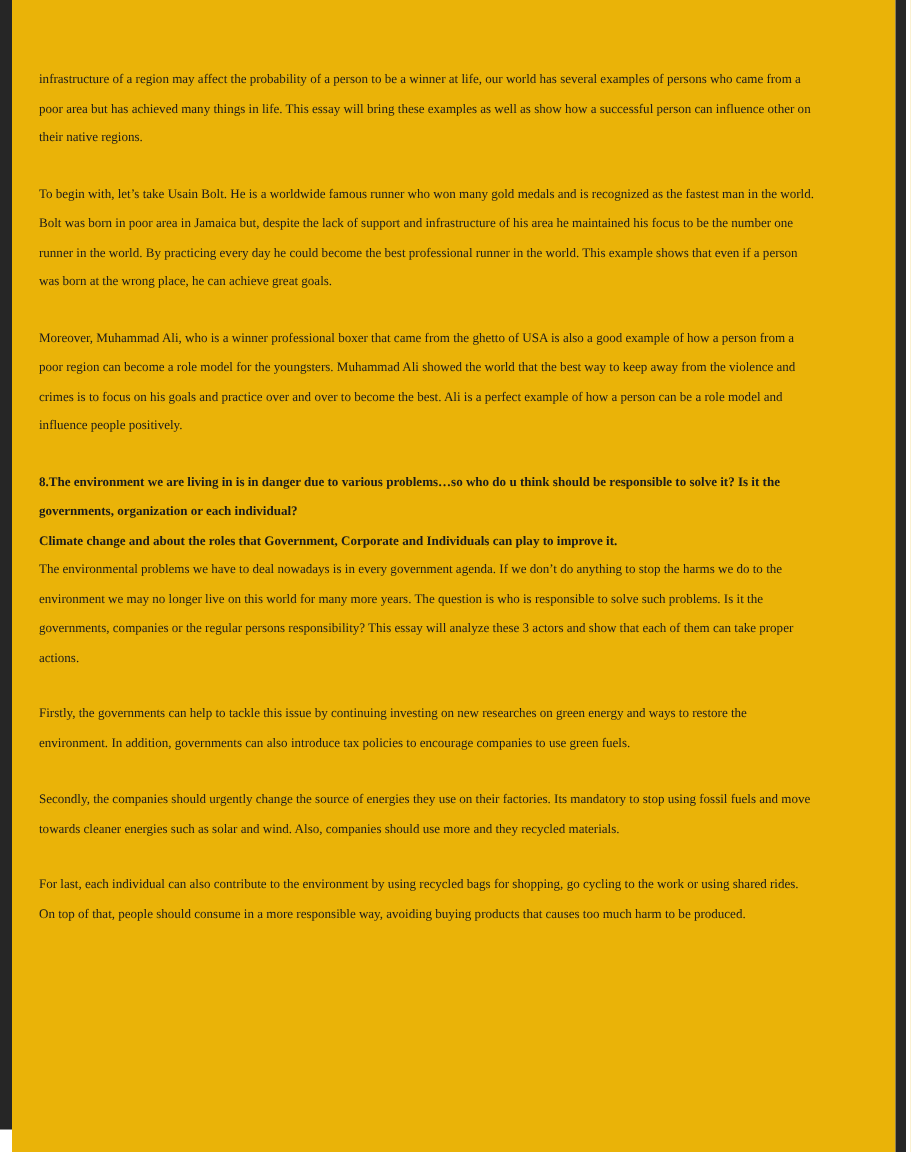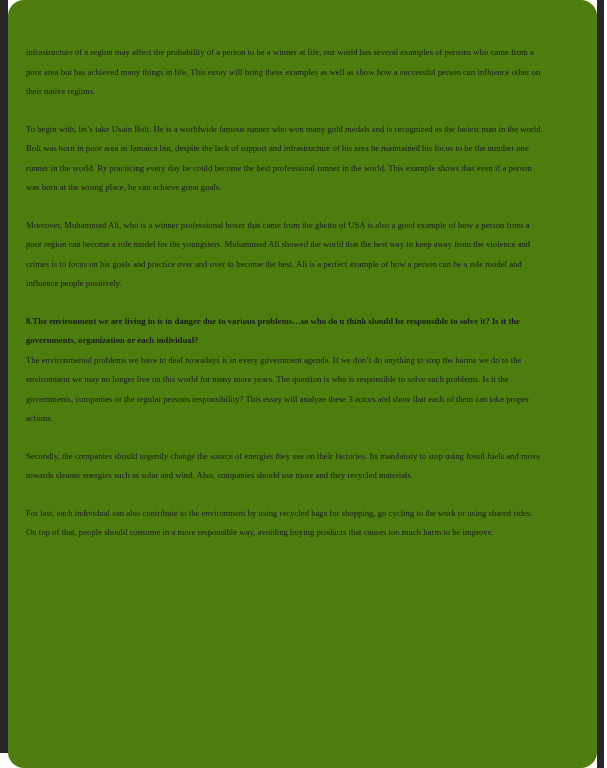--- a/index.html
+++ b/index.html
@@ -29,22 +29,21 @@
     left: 597px;
     width: 7px;
     height: 768px;
   }
   .page {
     position: absolute;
     left: 8px;
     top: 0;
     width: 589px;
     height: 768px;
-    background: #4d7c0f;
-    border-radius: 16px;
+    background: #eab308;
   }
   .content {
     position: absolute;
     left: 18px;            
     top: 43px;
     width: 517px;
     color: #1b1b1b;
     font-size: 8.7px;
     line-height: 19.5px;
     text-align: left;
@@ -69,27 +68,29 @@
 
       <p class="para">infrastructure of a region may affect the probability of a person to be a winner at life, our world has several examples of persons who came from a poor area but has achieved many things in life. This essay will bring these examples as well as show how a successful person can influence other on their native regions.</p>
 
       <p class="para">To begin with, let’s take Usain Bolt. He is a worldwide famous runner who won many gold medals and is recognized as the fastest man in the world. Bolt was born in poor area in Jamaica but, despite the lack of support and infrastructure of his area he maintained his focus to be the number one runner in the world. By practicing every day he could become the best professional runner in the world. This example shows that even if a person was born at the wrong place, he can achieve great goals.</p>
 
       <p class="para">Moreover, Muhammad Ali, who is a winner professional boxer that came from the ghetto of USA is also a good example of how a person from a poor region can become a role model for the youngsters. Muhammad Ali showed the world that the best way to keep away from the violence and crimes is to focus on his goals and practice over and over to become the best. Ali is a perfect example of how a person can be a role model and influence people positively.</p>
 
 
       <p class="para bold nogap">8.The environment we are living in is in danger due to various problems…so who do u think should be responsible to solve it? Is it the governments, organization or each individual?</p>
 
+      <p class="para bold nogap">Climate change and about the roles that Government, Corporate and Individuals can play to improve it.</p>
 
       <p class="para">The environmental problems we have to deal nowadays is in every government agenda. If we don’t do anything to stop the harms we do to the environment we may no longer live on this world for many more years. The question is who is responsible to solve such problems. Is it the governments, companies or the regular persons responsibility? This essay will analyze these 3 actors and show that each of them can take proper actions.</p>
 
+      <p class="para">Firstly, the governments can help to tackle this issue by continuing investing on new researches on green energy and ways to restore the environment. In addition, governments can also introduce tax policies to encourage companies to use green fuels.</p>
 
       <p class="para">Secondly, the companies should urgently change the source of energies they use on their factories. Its mandatory to stop using fossil fuels and move towards cleaner energies such as solar and wind. Also, companies should use more and they recycled materials.</p>
 
-      <p class="para nogap">For last, each individual can also contribute to the environment by using recycled bags for shopping, go cycling to the work or using shared rides. On top of that, people should consume in a more responsible way, avoiding buying products that causes too much harm to be improve.</p>
+      <p class="para nogap">For last, each individual can also contribute to the environment by using recycled bags for shopping, go cycling to the work or using shared rides. On top of that, people should consume in a more responsible way, avoiding buying products that causes too much harm to be produced.</p>
 
     </div>
   </div>
 
   <div class="edge edge-left"></div>
   <div class="edge edge-right"></div>
 
 </div>
 
 </body></html>

